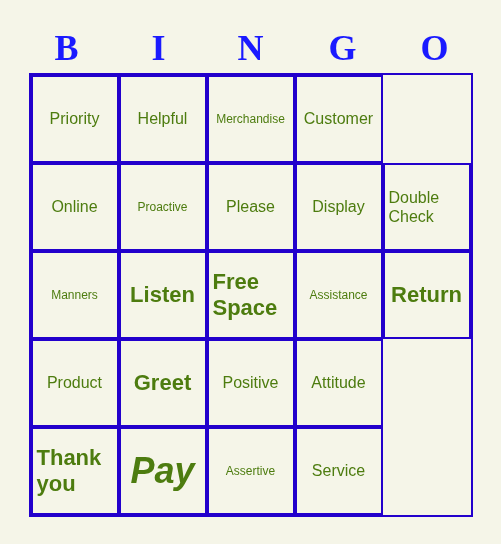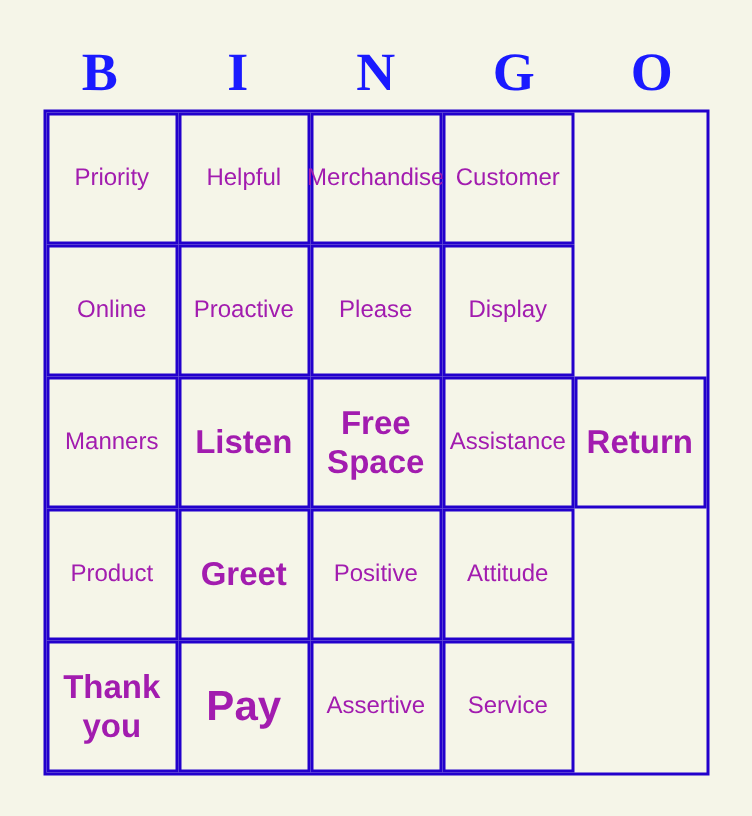--- a/index.html
+++ b/index.html
@@ -41,29 +41,29 @@
     .bingo-row {
       display: flex;
     }
     .bingo-cell {
       width: 88px;
       height: 88px;
       border: 2px solid #2200cc;
       display: flex;
       align-items: center;
       justify-content: center;
-      text-align: center;
-      color: #a21caf;
+      text-align: left;
+      color: #4d7c0f;
       padding: 4px;
       line-height: 1.2;
     }
-    .cell-small { font-size: 16px; }
+    .cell-small { font-size: 12px; }
     .cell-medium { font-size: 16px; }
     .cell-large { font-size: 22px; font-weight: bold; }
-    .cell-xlarge { font-size: 28px; font-weight: bold; }
+    .cell-xlarge { font-size: 36px; font-weight: bold; font-style: italic; }
     .free-space { font-size: 22px; font-weight: bold; }
   </style>
 </head>
 <body>
 
 <div class="bingo-container">
   <div class="bingo-header">
   <div class="bingo-header-cell">B</div>
       <div class="bingo-header-cell">I</div>
       <div class="bingo-header-cell">N</div>
@@ -75,20 +75,21 @@
         <div class="bingo-cell cell-medium">Priority</div>
         <div class="bingo-cell cell-medium">Helpful</div>
         <div class="bingo-cell cell-small">Merchandise</div>
         <div class="bingo-cell cell-medium">Customer</div>
       </div>
       <div class="bingo-row">
         <div class="bingo-cell cell-medium">Online</div>
         <div class="bingo-cell cell-small">Proactive</div>
         <div class="bingo-cell cell-medium">Please</div>
         <div class="bingo-cell cell-medium">Display</div>
+        <div class="bingo-cell cell-medium">Double Check</div>
       </div>
       <div class="bingo-row">
         <div class="bingo-cell cell-small">Manners</div>
         <div class="bingo-cell cell-large">Listen</div>
         <div class="bingo-cell free-space">Free Space</div>
         <div class="bingo-cell cell-small">Assistance</div>
         <div class="bingo-cell cell-large">Return</div>
       </div>
       <div class="bingo-row">
         <div class="bingo-cell cell-medium">Product</div>

